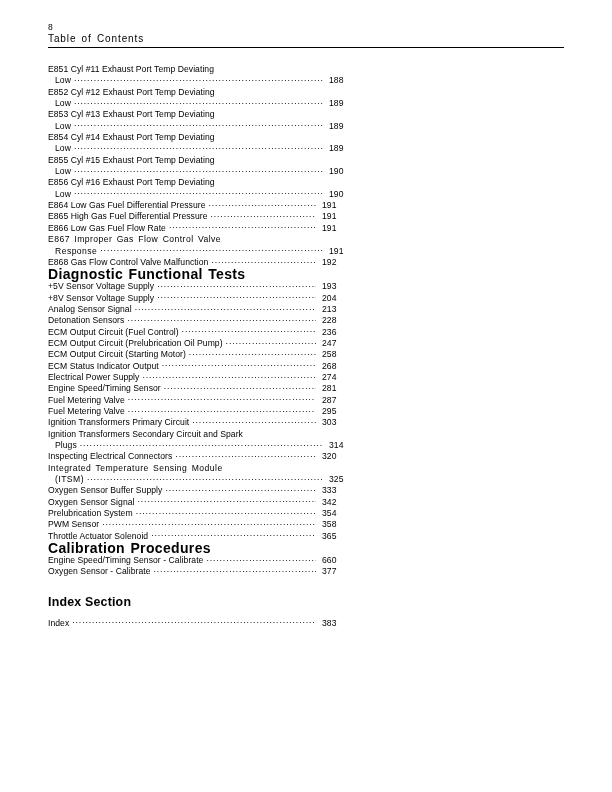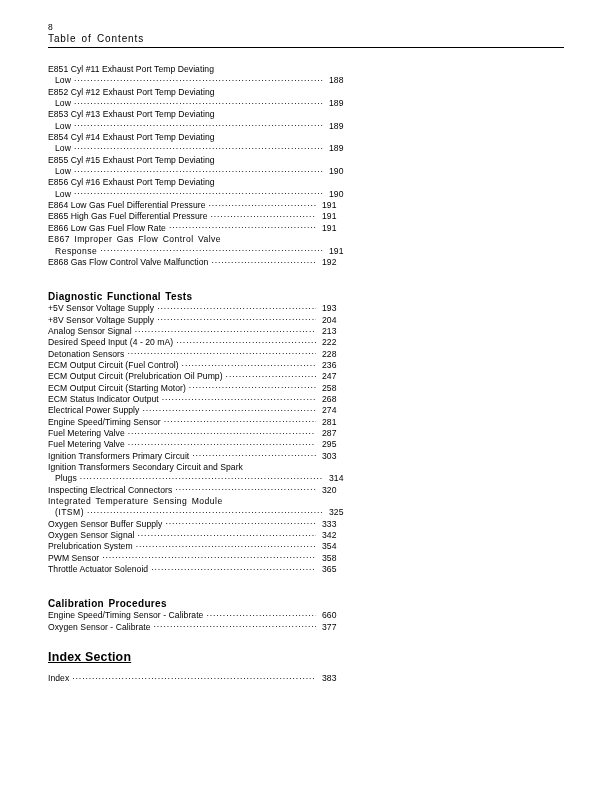--- a/index.html
+++ b/index.html
@@ -50,37 +50,36 @@
 
   
   .toc {
     position: absolute;
     left: 48px;
     top: 64px;
     width: 300px;
   }
 
   .section-head {
-    font-size: 10px;
+    font-size: 14px;
     font-weight: bold;
     line-height: 13px;
     letter-spacing: 0.35px;
     word-spacing: 1.2px;
-    margin-top: 22px;
+    margin-top: 0;
     margin-bottom: 0px;
   }
 
   .big-head {
     font-size: 12.4px;
     font-weight: bold;
     line-height: 16px;
     letter-spacing: 0.2px;
     margin-top: 16px;
     margin-bottom: 8px;
-    text-decoration: underline;
   }
 
   
   .entry {
     display: block;
     font-size: 8.6px;
     line-height: 11.35px;
     letter-spacing: 0.05px;
     white-space: nowrap;
   }
@@ -251,27 +250,20 @@
       </div>
       <div class="entry">
         <div class="entry-line">
           <span class="ttl">Analog Sensor Signal</span>
           <span class="leader"></span>
           <span class="pg">213</span>
         </div>
       </div>
       <div class="entry">
         <div class="entry-line">
-          <span class="ttl">Desired Speed Input (4 - 20 mA)</span>
-          <span class="leader"></span>
-          <span class="pg">222</span>
-        </div>
-      </div>
-      <div class="entry">
-        <div class="entry-line">
           <span class="ttl">Detonation Sensors</span>
           <span class="leader"></span>
           <span class="pg">228</span>
         </div>
       </div>
       <div class="entry">
         <div class="entry-line">
           <span class="ttl">ECM Output Circuit (Fuel Control)</span>
           <span class="leader"></span>
           <span class="pg">236</span>

